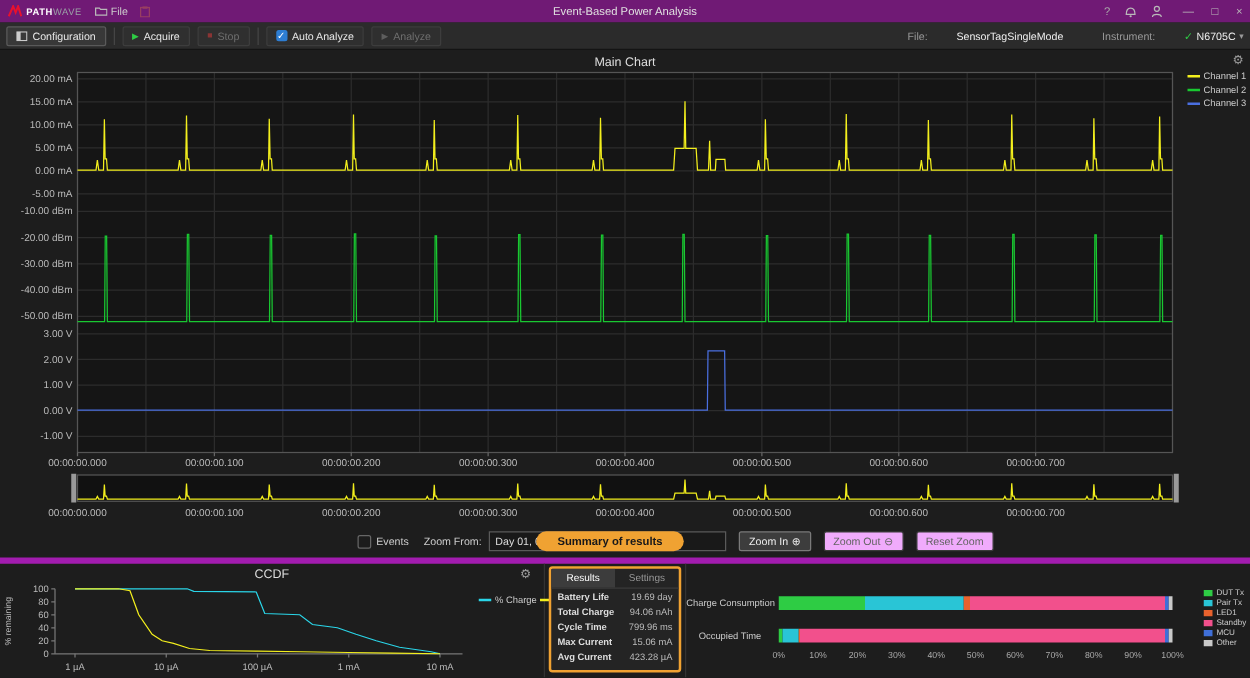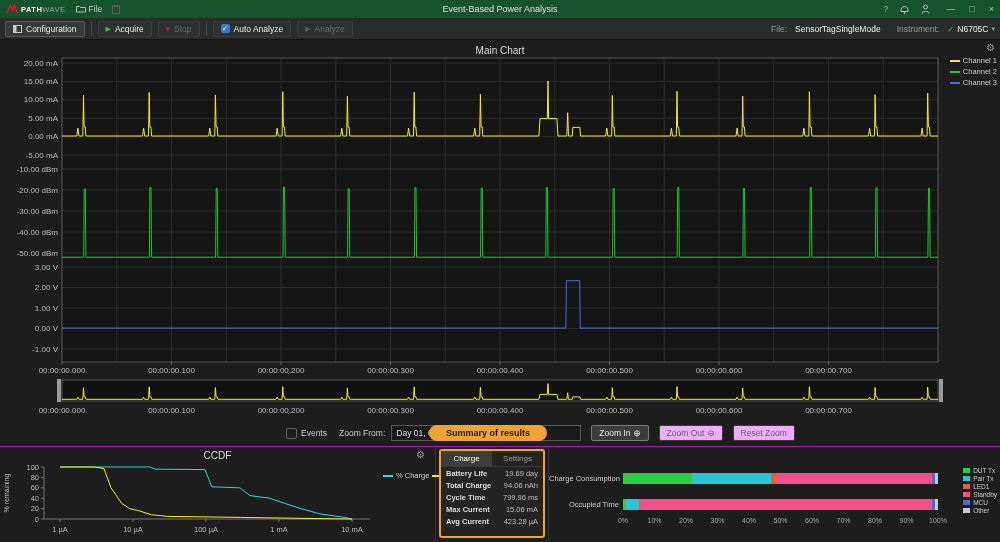--- a/index.html
+++ b/index.html
@@ -1,37 +1,37 @@
 <!DOCTYPE html>
 <html><head>
 <meta charset="utf-8">
 <style>
   html,body{margin:0;padding:0;background:#1d1d1d;}
   body{width:1000px;height:542px;overflow:hidden;font-family:"Liberation Sans",sans-serif;color:#ddd;}
   #app{position:relative;width:1000px;height:542px;}
   svg{font-family:"Liberation Sans",sans-serif;}
 
   
-  #titlebar{position:absolute;top:0;left:0;right:0;height:18px;background:#14532d;display:flex;align-items:center;padding:0 6px;gap:10px;box-sizing:border-box;justify-content:flex-end;}
+  #titlebar{position:absolute;top:0;left:0;right:0;height:18px;background:#701a75;display:flex;align-items:center;padding:0 6px;gap:10px;box-sizing:border-box;justify-content:flex-end;}
   .logo{display:flex;align-items:center;gap:3px;}
   .logo-text{font-size:7.5px;letter-spacing:.5px;color:#fff;}
   .menu-item{display:flex;align-items:center;gap:3px;font-size:8.5px;color:#ccc;}
   #tb-title{position:absolute;left:50%;transform:translateX(-50%);font-size:9px;color:#e0e0e0;}
   .tb-right{margin-left:auto;display:flex;align-items:center;gap:12px;font-size:9px;color:#aaa;}
   .winctl{display:flex;gap:14px;margin-left:4px;color:#bbb;font-size:9px;}
 
   
   #toolbar{position:absolute;top:18px;left:0;right:0;height:22px;background:#2b2b2b;display:flex;align-items:center;padding:0 5px;gap:6px;border-bottom:1px solid #141414;box-sizing:border-box;}
   .tbtn{display:flex;align-items:center;gap:4px;font-size:8.5px;padding:2px 7px;border:1px solid #5a5a5a;border-radius:2px;background:#383838;color:#e8e8e8;}
   .tbtn.flat{border-color:#3d3d3d;background:#2f2f2f;}
   .tbtn.disabled{color:#6e6e6e;}
   .sep{width:1px;height:14px;background:#454545;}
   .cb{display:inline-block;width:9px;height:9px;border-radius:2px;background:#2d7dd2;color:#fff;font-size:8px;line-height:9px;text-align:center;}
   .cb.empty{background:#1c1c1c;border:1px solid #666;}
-  .tright{margin-left:auto;display:flex;align-items:center;gap:8px;font-size:8.5px;}
+  .tright{margin-left:auto;display:flex;align-items:center;gap:23px;font-size:8.5px;}
   .dim-label{color:#999;}
 
   
   #chart-sec{position:absolute;top:40px;left:0;right:0;height:428px;}
   #main-title{position:absolute;top:5px;left:0;right:0;text-align:center;font-size:10px;color:#ddd;}
   #main-legend{position:absolute;top:16px;right:3px;display:flex;flex-direction:column;gap:2px;}
   .leg-item{display:flex;align-items:center;gap:3px;font-size:7.5px;color:#ccc;white-space:nowrap;}
   .leg-line{width:10px;height:2px;}
   .gear{position:absolute;top:2px;right:5px;color:#9a9a9a;font-size:10px;cursor:default;}
 
@@ -40,37 +40,37 @@
 
   
   #controls{position:absolute;top:420px;left:0;right:0;height:26px;display:flex;align-items:center;font-size:8.5px;color:#ccc;}
   #controls .spacer{width:286px;}
   #zoom-input{width:190px;height:16px;background:#191919;border:1px solid #5a5a5a;color:#ddd;font-size:8.5px;padding:0 4px;margin-left:6px;font-family:"Liberation Sans",sans-serif;box-sizing:border-box;}
   #callout{position:absolute;left:429px;top:5px;width:118px;height:16px;background:#f0a232;border-radius:8px;color:#18181a;font-weight:bold;font-size:9px;display:flex;align-items:center;justify-content:center;z-index:5;}
   .zbtn{display:flex;gap:3px;font-size:8.5px;padding:2px 7px;border:1px solid #7a7a7a;border-radius:2px;background:#3d3d3d;color:#eee;margin-left:10px;}
   .zbtn.disabled{border-color:#3a3a3a;background:#f0abfc;color:#636363;}
 
   
-  #bottom{position:absolute;top:446px;left:0;right:0;height:96px;border-top:1px solid #a21caf;display:flex;box-sizing:border-box;}
+  #bottom{position:absolute;top:446px;left:0;right:0;height:96px;border-top:5px solid #a21caf;display:flex;box-sizing:border-box;}
   #ccdf-panel{width:436px;position:relative;border-right:1px solid #333;box-sizing:border-box;}
   #ccdf-title{position:absolute;top:3px;left:0;right:0;text-align:center;font-size:10px;color:#ddd;}
   #ccdf-gear{position:absolute;top:2px;right:10px;color:#9a9a9a;font-size:10px;}
   #ccdf-legend{position:absolute;left:383px;top:24px;display:flex;flex-direction:row;gap:3px;}
   #results-wrap{width:112px;position:relative;}
   #results-box{position:absolute;left:3px;right:3px;top:2px;bottom:4px;border:2px solid #f0a232;border-radius:3px;background:#242424;display:flex;flex-direction:column;overflow:hidden;}
   .rtabs{display:flex;border-bottom:1px solid #3a3a3a;}
   .rtab{flex:1;text-align:center;font-size:8px;padding:3px 0;color:#999;}
   .rtab.active{background:#3c3c3c;color:#fff;}
   .rrow{display:flex;justify-content:space-between;padding:2px 5px 1px 5px;font-size:7.5px;}
   .rrow .rl{color:#ddd;font-weight:bold;white-space:nowrap;}
   .rrow .rv{color:#bbb;white-space:nowrap;}
   #events-panel{flex:1;position:relative;border-left:1px solid #333;box-sizing:border-box;}
   #events-title{position:absolute;top:3px;left:0;right:0;text-align:center;font-size:10px;color:#ddd;}
   #event-bars{position:absolute;left:0;top:0;right:0;bottom:0;}
-  .ebar-label{position:absolute;width:70px;text-align:right;font-size:7.5px;color:#ccc;white-space:nowrap;}
+  .ebar-label{position:absolute;width:70px;text-align:center;font-size:7.5px;color:#ccc;white-space:nowrap;}
   .ebar{position:absolute;left:74px;width:315px;height:11px;display:flex;}
   .eseg{height:100%;}
   #event-axis{position:absolute;left:74px;width:315px;top:70px;height:10px;}
   #event-axis span{position:absolute;transform:translateX(-50%);font-size:7px;color:#aaa;}
   #event-legend{position:absolute;right:3px;top:20px;display:flex;flex-direction:column;gap:1px;}
   .el-item{display:flex;align-items:center;gap:3px;font-size:6.5px;color:#ccc;white-space:nowrap;}
   .el-sw{width:7px;height:5px;display:inline-block;}
 </style>
 </head>
 <body>
@@ -319,21 +319,21 @@
           </div>
           <div class="leg-item">
             <span class="leg-line" style="background: rgb(243, 239, 29);"></span>
             <span>% Time</span>
           </div>
         </div>
     </div>
     <div id="results-wrap">
       <div id="results-box">
         <div class="rtabs">
-          <div class="rtab active">Charge</div>
+          <div class="rtab active">Results</div>
           <div class="rtab">Settings</div>
         </div>
         <div id="results-rows">
             <div class="rrow">
               <span class="rl">Battery Life</span>
               <span class="rv">19.69 day</span>
             </div>
             <div class="rrow">
               <span class="rl">Total Charge</span>
               <span class="rv">94.06 nAh</span>

